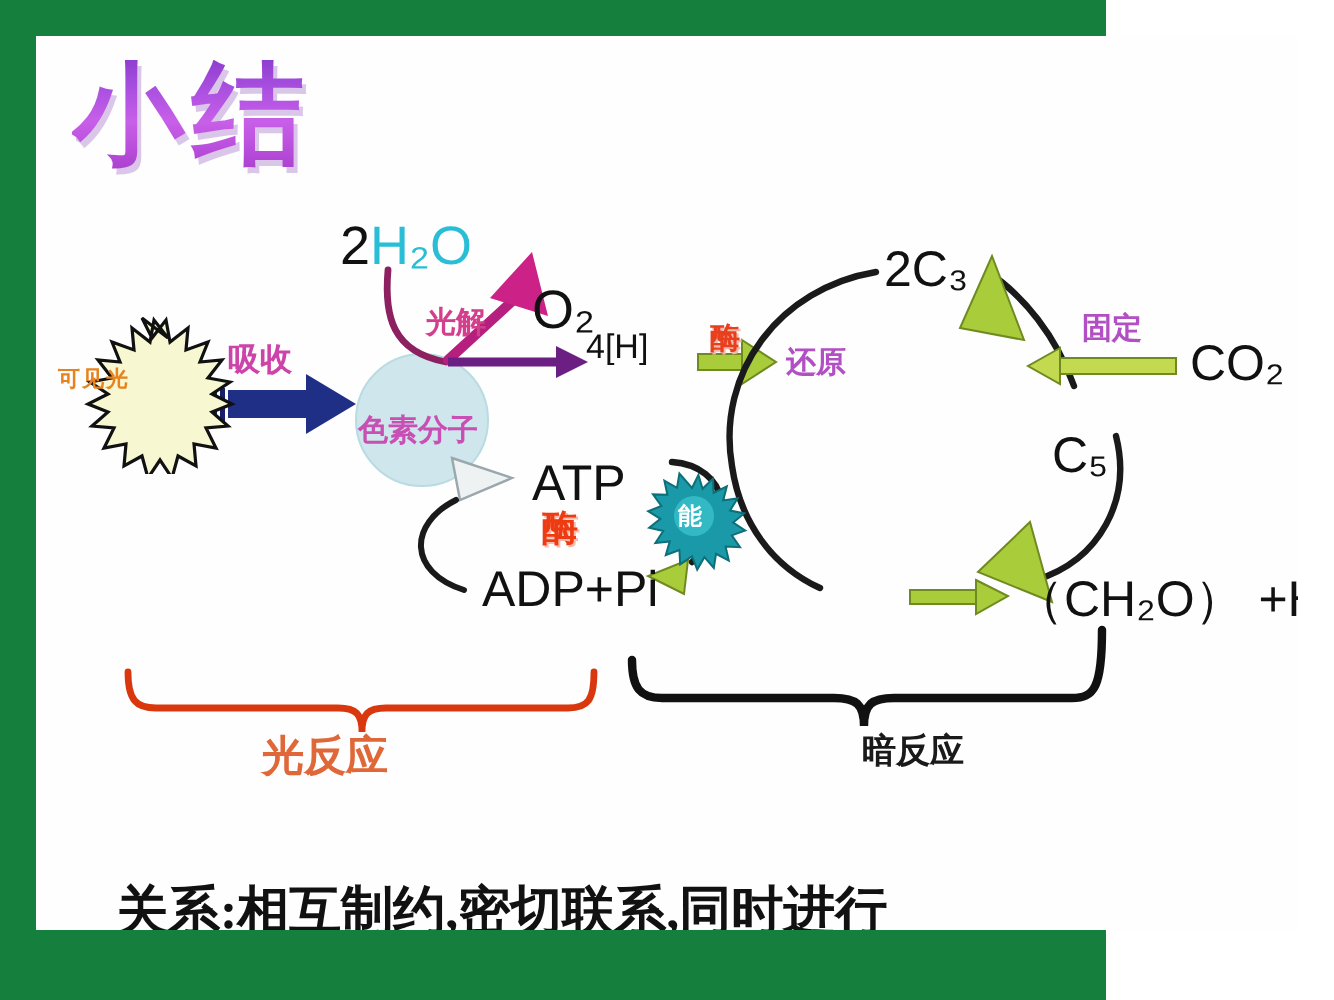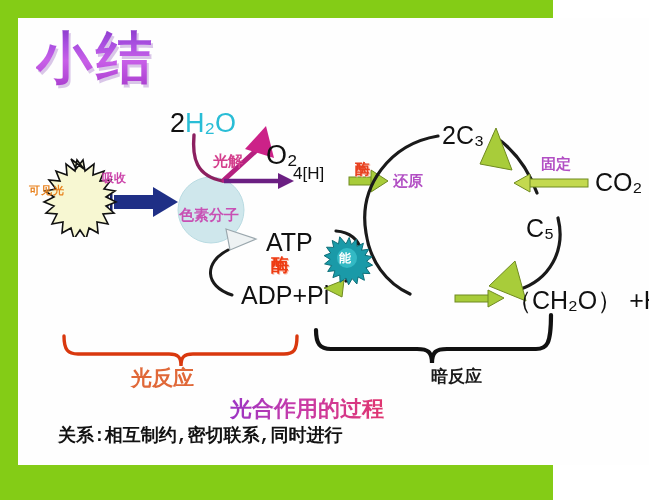--- a/index.html
+++ b/index.html
@@ -1,18 +1,18 @@
 <!DOCTYPE html>
 <html><head>
 <meta charset="utf-8">
 <style>
   html,body{margin:0;padding:0;background:#fff;}
   body{width:667px;height:500px;overflow:hidden;font-family:"Liberation Sans",sans-serif;}
 
-  #slide{position:relative;width:553px;height:500px;background:#84cc16;box-sizing:border-box;}
+  #slide{position:relative;width:553px;height:500px;background:#15803d;box-sizing:border-box;}
   #canvas{position:absolute;left:18px;top:18px;width:631px;height:447px;background:#fefefe;overflow:hidden;}
 
   #svg-layer{position:absolute;left:0;top:0;width:631px;height:447px;pointer-events:none;}
 
   .lbl{position:absolute;white-space:nowrap;line-height:1;}
 
   
   #title{
     left:18px;top:12px;font-size:56px;font-weight:bold;
     font-family:"DejaVu Sans","Liberation Sans",sans-serif;
@@ -25,40 +25,40 @@
 
   
   #sun{left:3px;top:139px;width:100px;height:80px;}
   #sun svg{display:block;}
   #sun-label{left:11px;top:168px;font-size:11px;font-weight:bold;color:#e8821e;
     font-family:Liberation Mono, monospace;letter-spacing:1px;}
 
   
   .cn{font-family:"DejaVu Sans","Liberation Sans",sans-serif;font-weight:bold;}
 
-  #lbl-absorb{left:84px;top:154px;font-size:12px;color:#cc44aa;}
+  #lbl-absorb{left:96px;top:154px;font-size:16px;color:#cc44aa;}
   #lbl-pigment{left:161px;top:190px;font-size:15px;color:#c850b4;}
   #lbl-photolysis{left:195px;top:136px;font-size:15px;color:#d43f8d;}
   #lbl-enzyme1{left:337px;top:144px;font-size:15px;color:#e8401f;text-shadow:1px 1px 0 #f6b9a8;}
   #lbl-reduce{left:375px;top:156px;font-size:15px;color:#b24fc4;}
   #lbl-fix{left:523px;top:139px;font-size:15px;color:#b24fc4;}
   #lbl-manyenz{left:395px;top:196px;font-size:22px;color:#ee3b12;text-shadow:2px 2px 0 #f8c0ae;}
   #lbl-enzyme2{left:253px;top:238px;font-size:18px;color:#ee3b12;text-shadow:1px 1px 0 #f7bcab;}
   #lbl-energy{left:321px;top:234px;font-size:12px;color:#ffffff;font-weight:bold;}
 
   #lbl-lightrxn{left:113px;top:350px;font-size:21px;color:#e06838;}
   #lbl-darkrxn{left:388px;top:350px;font-size:17px;color:#1a1a1a;margin-left:25px;}
 
   #lbl-process{left:212px;top:380px;font-size:22px;font-weight:bold;
     font-family:"DejaVu Sans","Liberation Sans",sans-serif;
     background:linear-gradient(90deg,#9b34c4 0%,#c83ca8 45%,#e0356f 100%);
     -webkit-background-clip:text;background-clip:text;color:transparent;}
 
-  #lbl-relation{left:40px;top:409px;font-size:18px;color:#111;
-    font-family:Liberation Mono, monospace;font-weight:bold;letter-spacing:0px;}
+  #lbl-relation{left:40px;top:425px;font-size:26px;color:#111;
+    font-family:Liberation Serif, serif;font-weight:bold;letter-spacing:0px;}
 
   
   .chem{font-family:"Liberation Sans","DejaVu Sans",sans-serif;font-weight:400;}
 
   #f-h2o{left:152px;top:92px;font-size:27px;color:#111;text-align:right;}
   #f-h2o .aq{color:#29bdd6;}
   #f-o2{left:248px;top:92px;font-size:27px;color:#111;margin-top:32px;}
   #f-4h{left:275px;top:147px;font-size:17px;color:#111;font-weight:500;}
   #f-atp{left:248px;top:212px;font-size:25px;color:#111;}
   #f-adp{left:223px;top:265px;font-size:25px;color:#111;}
@@ -167,17 +167,16 @@
     <div class="lbl chem" id="f-atp">ATP</div>
     <div class="lbl chem" id="f-adp">ADP+Pi</div>
     <div class="lbl chem" id="f-2c3">2C₃</div>
     <div class="lbl chem" id="f-co2">CO₂</div>
     <div class="lbl chem" id="f-c5">C₅</div>
     <div class="lbl chem" id="f-ch2o">（CH₂O） +H₂O</div>
 
     <div class="lbl cn" id="lbl-lightrxn">光反应</div>
     <div class="lbl cn" id="lbl-darkrxn">暗反应</div>
 
-    <div class="lbl cn" id="lbl-process">光合作用的过程</div>
     <div class="lbl" id="lbl-relation">关系:相互制约,密切联系,同时进行</div>
 
   </div>
 </div>
 
 </body></html>

